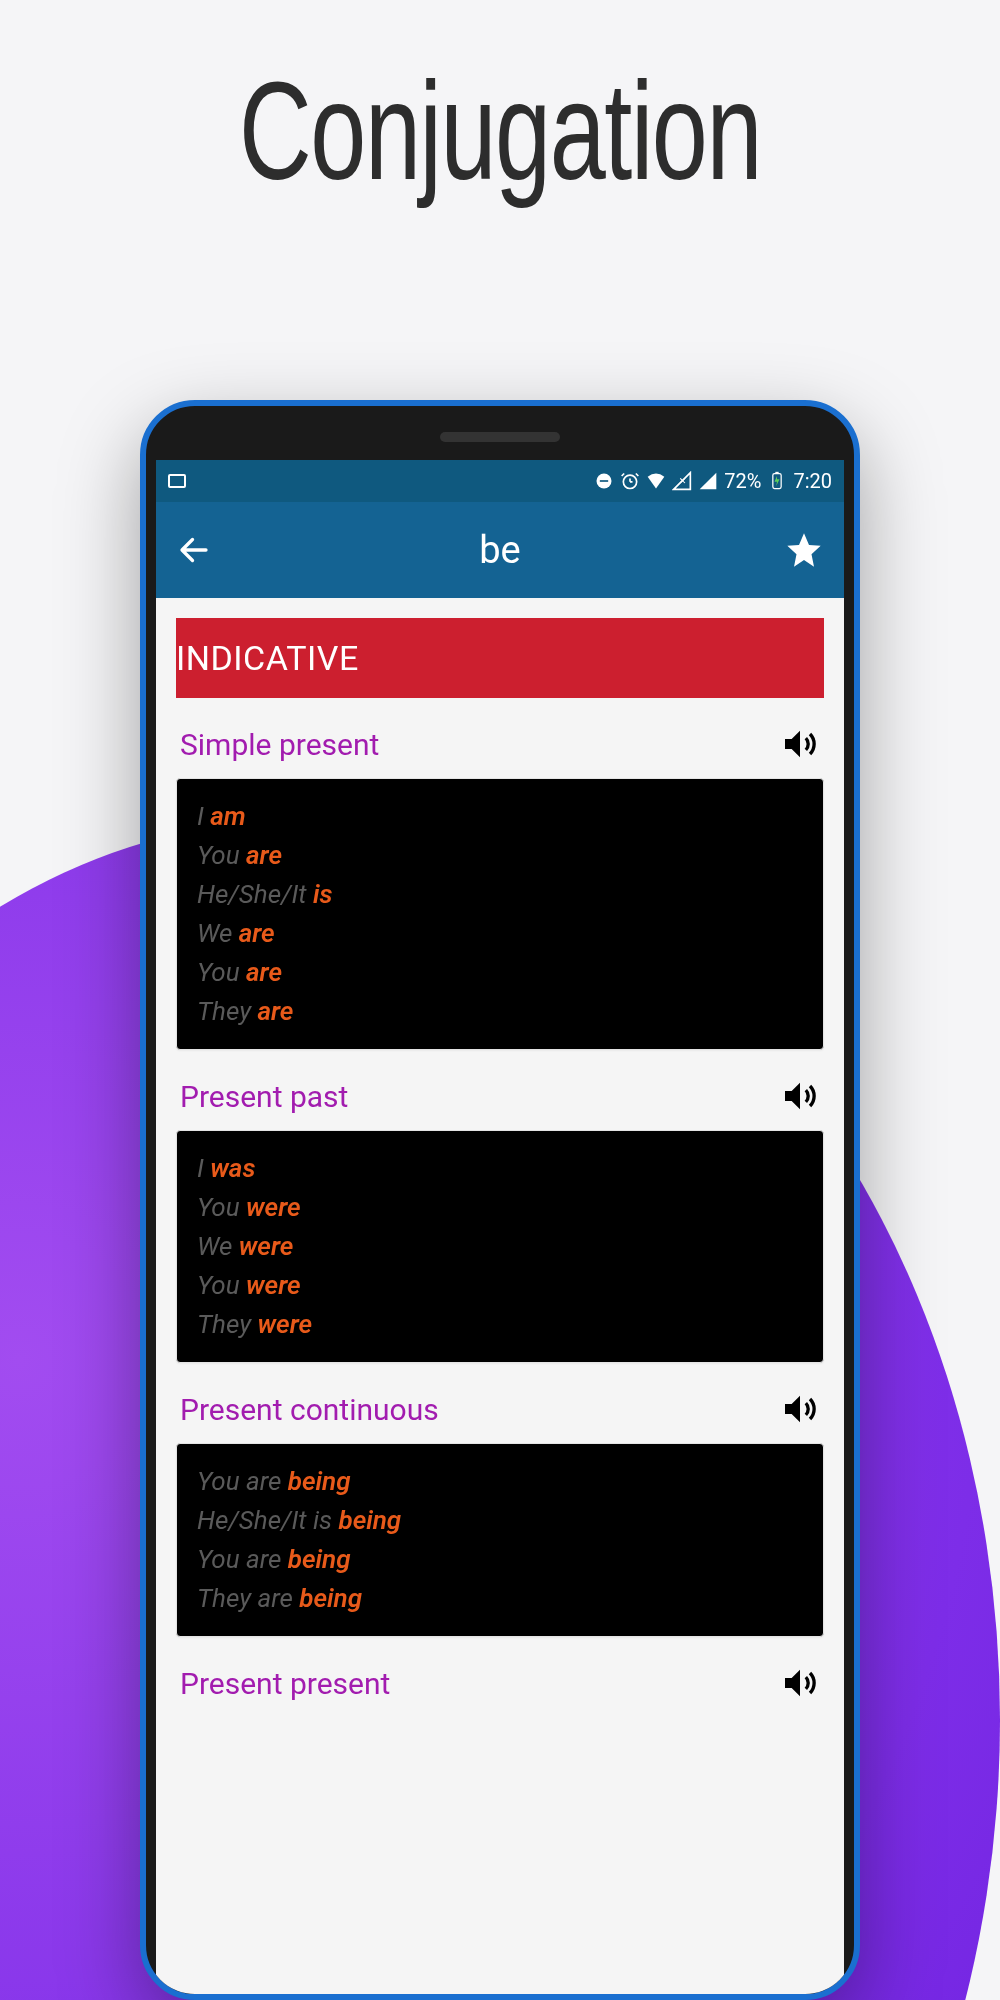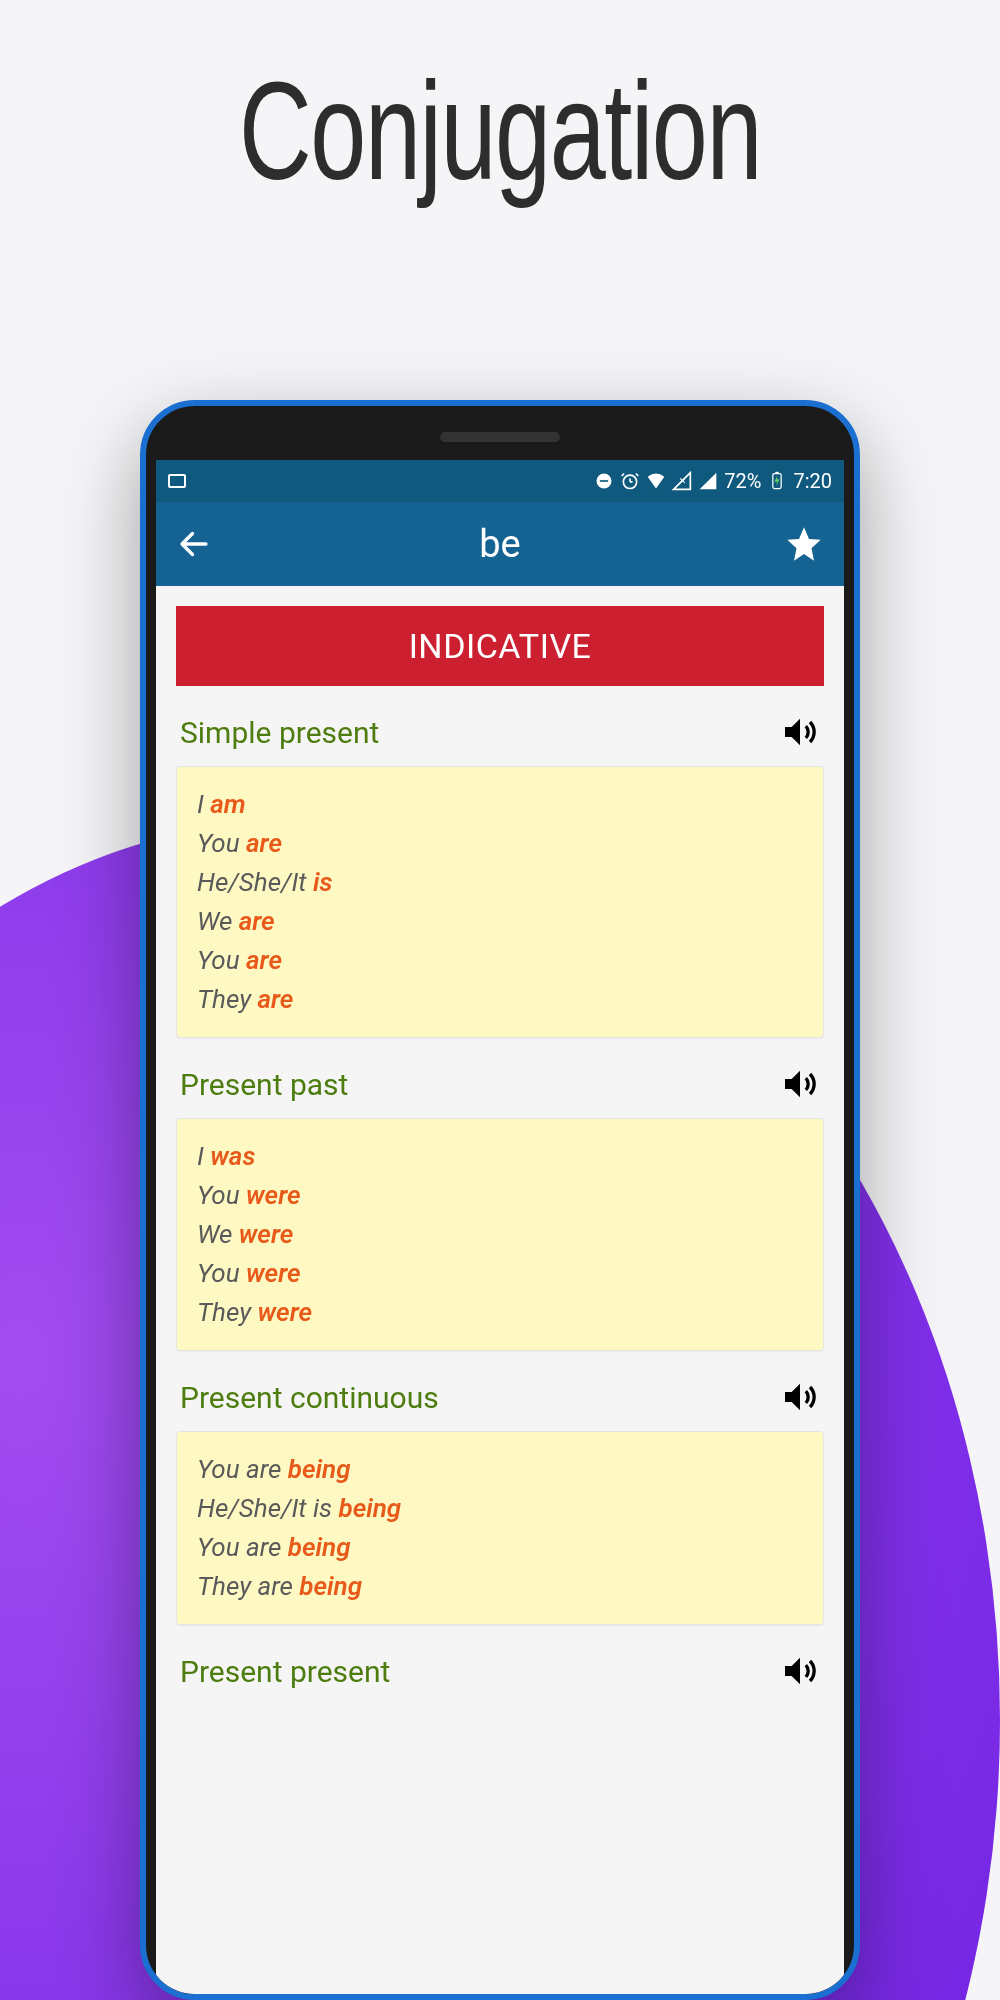--- a/index.html
+++ b/index.html
@@ -76,21 +76,21 @@
     padding: 0 12px;
     color: #fff;
     font-size: 20px;
   }
   .status-left { display: flex; align-items: center; gap: 6px; }
   .status-right { display: flex; align-items: center; gap: 6px; }
   .sq-icon { width: 18px; height: 14px; border: 2px solid #fff; border-radius: 2px; }
   .status-right svg { width: 20px; height: 20px; }
   .app-bar {
     background: #146393;
-    height: 84px;
+    height: 96px;
     display: flex;
     align-items: center;
     padding: 0 20px;
     color: #fff;
     position: relative;
   }
   .back-arrow { width: 36px; height: 36px; cursor: pointer; }
   .app-title {
     position: absolute;
     left: 50%;
@@ -105,37 +105,37 @@
     height: 40px;
     cursor: pointer;
   }
   .content {
     padding: 20px 20px 0 20px;
     background: #f5f5f5;
   }
   .mood-header {
     background: #cc1f2f;
     color: #fff;
-    text-align: center;
+    text-align: left;
     font-size: 34px;
     font-weight: 400;
     padding: 20px 0;
     margin-bottom: 16px;
     letter-spacing: 0.5px;
   }
   .tense-header {
     display: flex;
     align-items: center;
     justify-content: space-between;
     padding: 10px 4px 14px 4px;
   }
-  .tense-title { font-size: 30px; color: #4d7c0f; }
+  .tense-title { font-size: 30px; color: #a21caf; }
   .speaker-btn { width: 40px; height: 40px; cursor: pointer; }
   .tense-card {
-    background: #fef9c3;
+    background: #000000;
     border: 1px solid #e4e4e4;
     border-radius: 4px;
     padding: 18px 20px;
     margin-bottom: 16px;
     box-shadow: 0 1px 2px rgba(0,0,0,0.05);
     font-size: 26px;
     line-height: 1.5;
     font-style: italic;
     color: #5a5a5a;
   }

